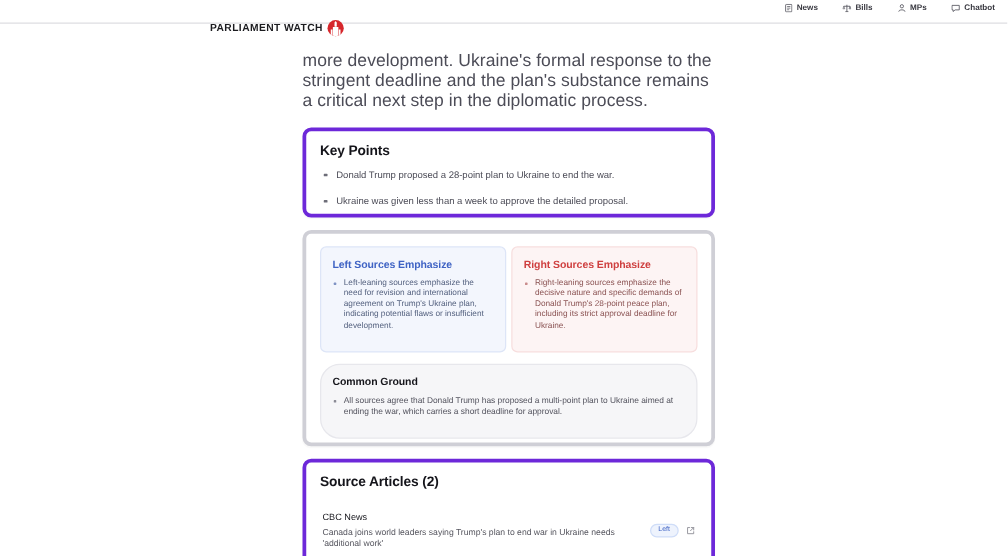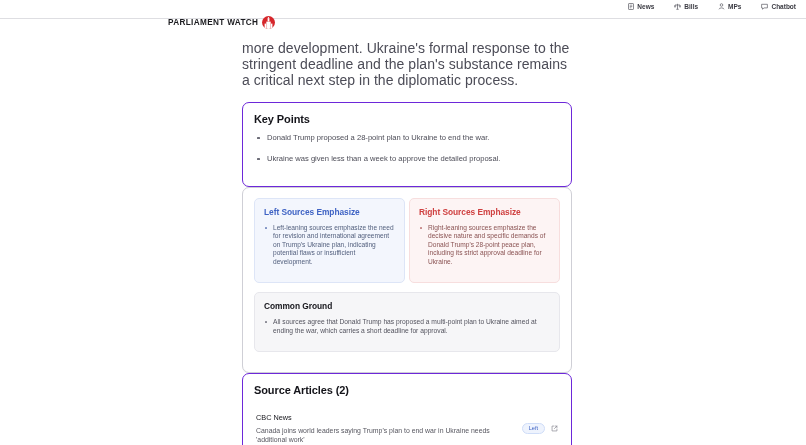--- a/index.html
+++ b/index.html
@@ -70,23 +70,24 @@
     font-size: 14px;
     line-height: 16px;
     color: #4c4c57;
     padding-top: 7px;
     letter-spacing: 0.05px;
   }
 
   
   .card {
     background: #ffffff;
-    border: 1px solid #6d28d9;
+    border: 3px solid #6d28d9;
     border-radius: 7px;
-    padding: 10px 11px 20px 11px;
+    margin-top: 10px;
+    padding: 10px 11px 3px 11px;
     box-shadow: 0 1px 1px rgba(0,0,0,0.03);
   }
   .card.strong { border-color: #cfcfd6; }
   .card-title {
     font-size: 11px;
     font-weight: bold;
     color: #14141a;
     letter-spacing: -0.1px;
     margin: 0 0 8px 0;
   }
@@ -153,21 +154,21 @@
     width: 2.2px; height: 2.2px;
     border-radius: 0.5px;
   }
   .bias-box.left .bias-body::before { background: #7f93c4; }
   .bias-box.right .bias-body::before { background: #c98b8b; }
 
   .common {
     margin-top: 9px;
     background: #f6f6f8;
     border: 1px solid #e7e7ec;
-    border-radius: 5px;
+    border-radius: 16px;
     padding: 8px 9px 9px 9px;
   }
   .common-head {
     font-size: 8.4px;
     font-weight: bold;
     color: #15151b;
     margin: 0 0 6px 0;
     letter-spacing: -0.05px;
   }
   .common-body {

